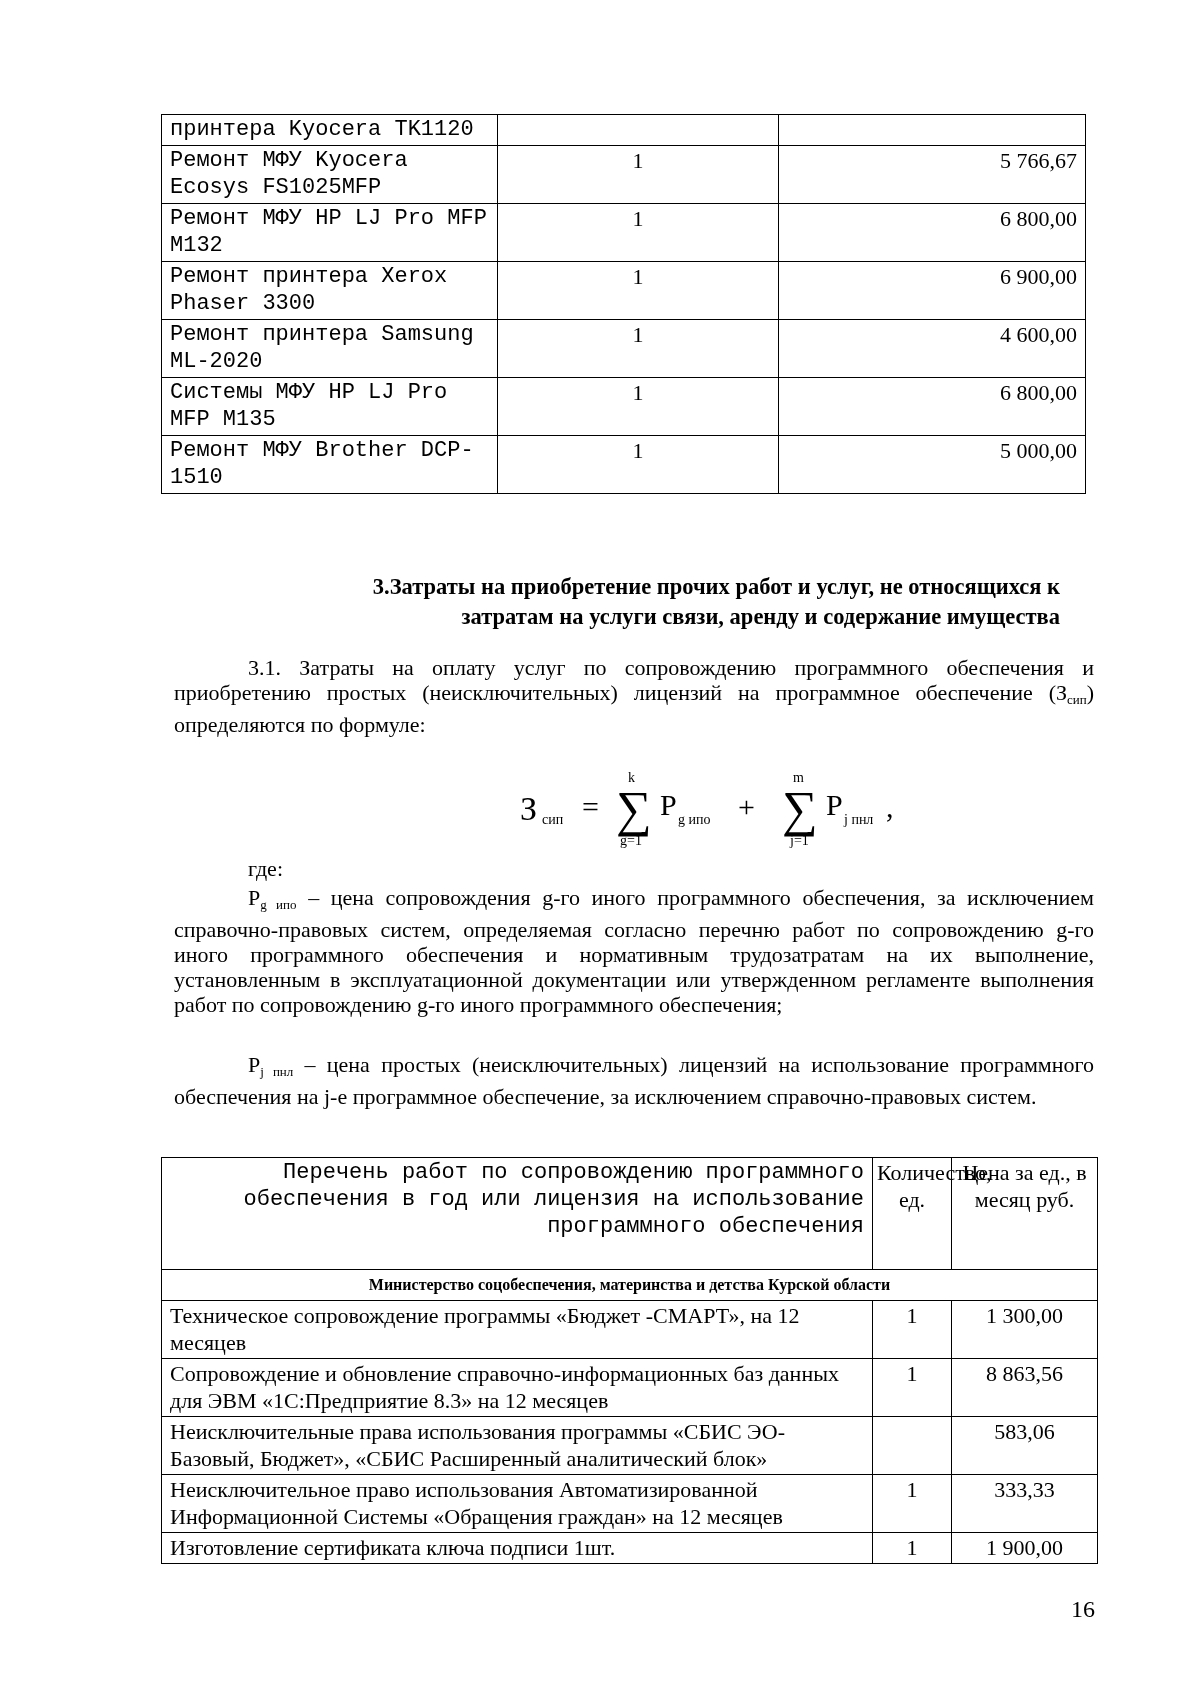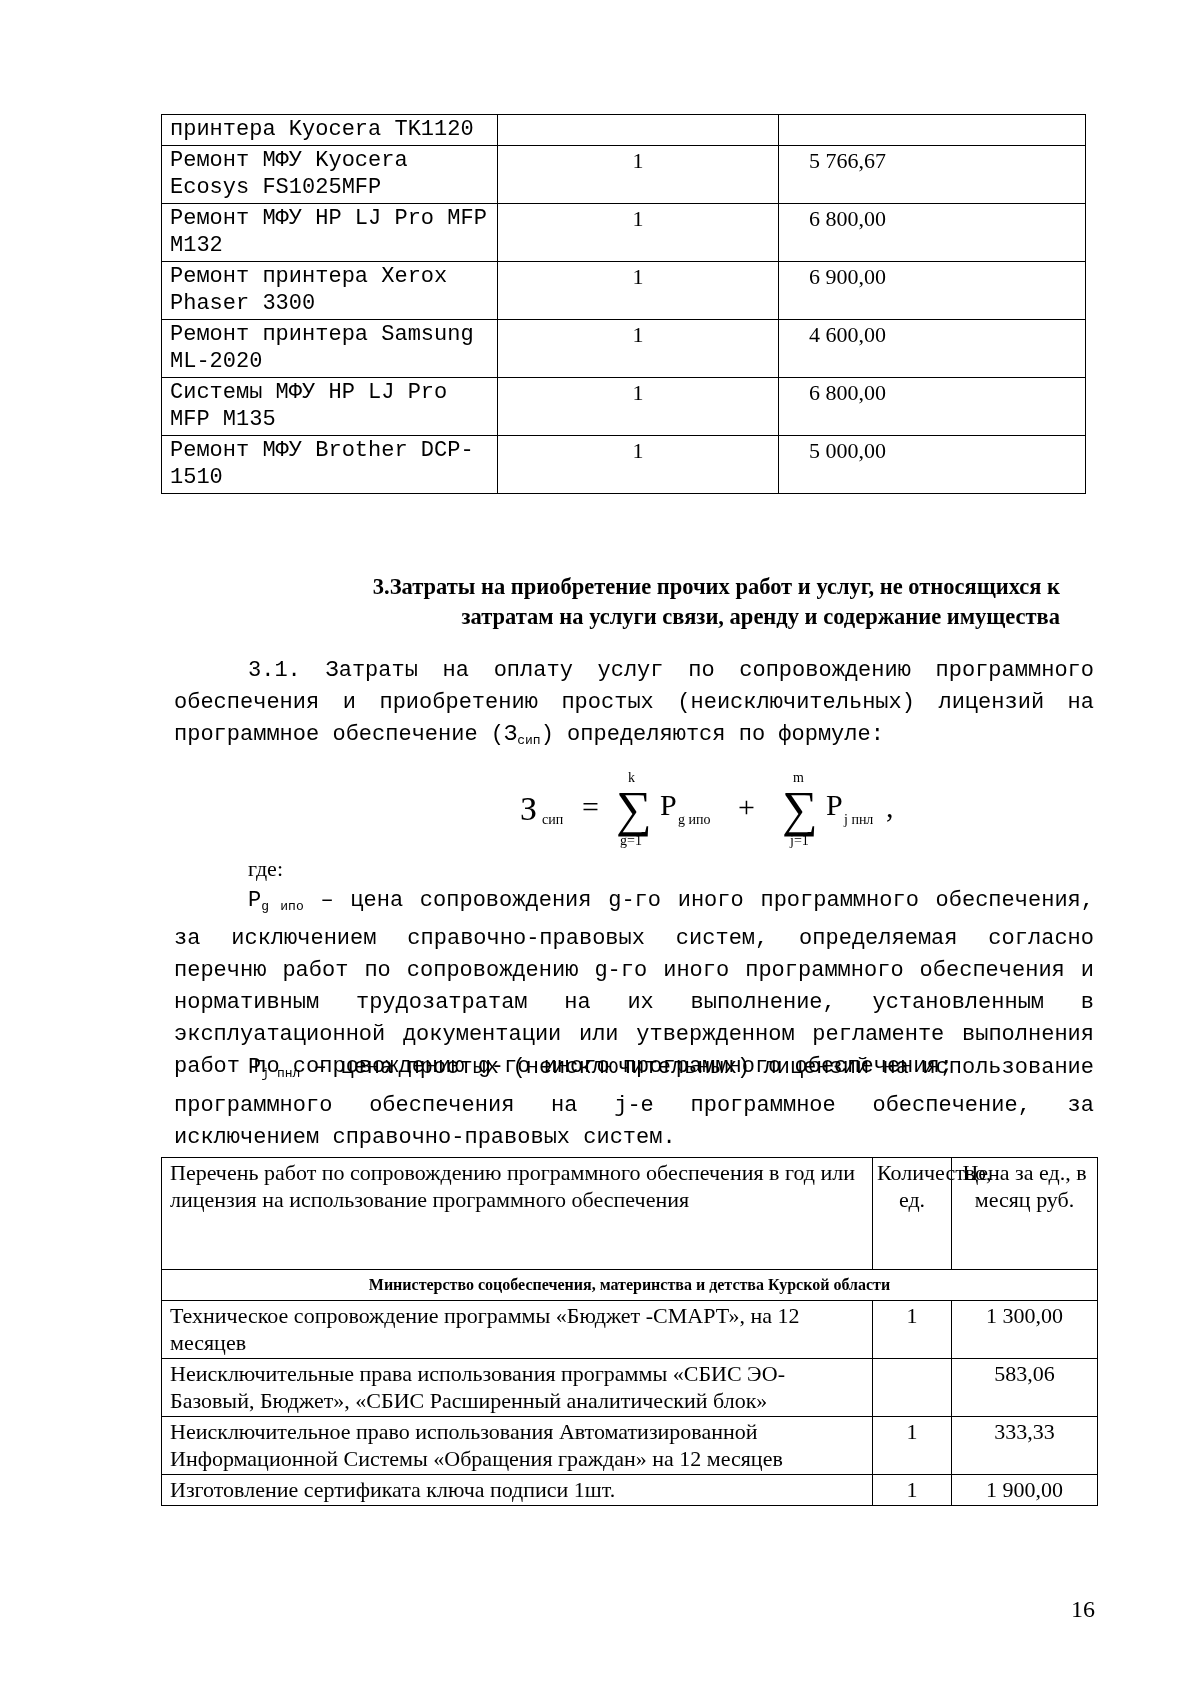--- a/index.html
+++ b/index.html
@@ -9,31 +9,31 @@
     color: #000000;
   }
   .abs { position: absolute; }
   table { border-collapse: collapse; table-layout: fixed; }
   td { border: 1.3px solid #000; vertical-align: top; font-size: 22px; line-height: 27px; padding: 1px 8px 2px 8px; }
 
   
   #t1 { left: 161px; top: 114px; width: 925px; }
   #t1 td.c1 { width: 319px; font-family: Liberation Mono, monospace; }
   #t1 td.c2 { width: 264px; text-align: center; }
-  #t1 td.c3 { text-align: left; padding-left: 30px; }
+  #t1 td.c3 { text-align: right; padding-left: 30px; }
   #t1 tr.r2 td { height: 54px; }
   #t1 tr.r1 td { height: 27px; }
 
   
   #section-title {
     left: 200px; top: 572px; width: 860px; text-align: right;
     font-weight: bold; font-size: 22.5px; line-height: 30px;
   }
 
-  .para { font-size: 22px; line-height: 32px; text-align: justify; text-align-last: auto; font-family: Liberation Mono, monospace; }
+  .para { font-size: 22px; line-height: 25px; text-align: justify; text-align-last: auto; }
   #p31 { left: 174px; top: 655px; width: 920px; text-indent: 74px; }
   .sub { font-size: 13px; vertical-align: -4px; }
 
   
   #formula { left: 520px; top: 770px; height: 80px; width: 400px; font-size: 30px; }
   #formula .big { font-size: 34px; }
   #formula .sm { font-size: 14px; }
   #formula .lim { font-size: 14px; position: absolute; }
   #formula .sigma { font-size: 50px; position: absolute; line-height: 50px; }
   #formula .item { position: absolute; }
@@ -41,21 +41,21 @@
   #gde { left: 248px; top: 855px; font-size: 22px; line-height: 28px; }
   #p-pg { left: 174px; top: 885px; width: 920px; text-indent: 74px; }
   #p-pj { left: 174px; top: 1052px; width: 920px; text-indent: 74px; }
 
   
   #t2 { left: 161px; top: 1157px; width: 937px; }
   #t2 td.c1 { width: 694px; }
   #t2 td.c2 { width: 70px; text-align: center; padding: 1px 4px; }
   #t2 td.c3 { text-align: center; padding: 1px 4px; }
   #t2 .head td { height: 108px; }
-  #t2 .head td.c1 { text-align: left; }
+  #t2 .head td.c1 { text-align: right; font-family: Liberation Mono, monospace; }
   #t2 .group td { text-align: center; font-weight: bold; font-size: 16px; }
 
   #page-num { right: 105px; top: 1596px; font-size: 24px; }
 </style>
 </head>
 <body>
 
 <table id="t1" class="abs">
   <tbody>
       <tr class="r1">
@@ -136,20 +136,25 @@
   </tr>
   <tr class="group">
     <td colspan="3">Министерство соцобеспечения, материнства и детства Курской области</td>
   </tr>
   <tr>
     <td class="c1">Техническое сопровождение программы «Бюджет -СМАРТ», на 12 месяцев</td>
     <td class="c2">1</td>
     <td class="c3">1 300,00</td>
   </tr>
   <tr>
+    <td class="c1">Сопровождение и обновление справочно-информационных баз данных для ЭВМ «1С:Предприятие 8.3» на 12 месяцев</td>
+    <td class="c2">1</td>
+    <td class="c3">8 863,56</td>
+  </tr>
+  <tr>
     <td class="c1">Неисключительные права использования программы «СБИС ЭО-Базовый, Бюджет», «СБИС Расширенный аналитический блок»</td>
     <td class="c2"></td>
     <td class="c3">583,06</td>
   </tr>
   <tr>
     <td class="c1">Неисключительное  право использования Автоматизированной Информационной Системы «Обращения граждан» на 12 месяцев</td>
     <td class="c2">1</td>
     <td class="c3">333,33</td>
   </tr>
   <tr>

